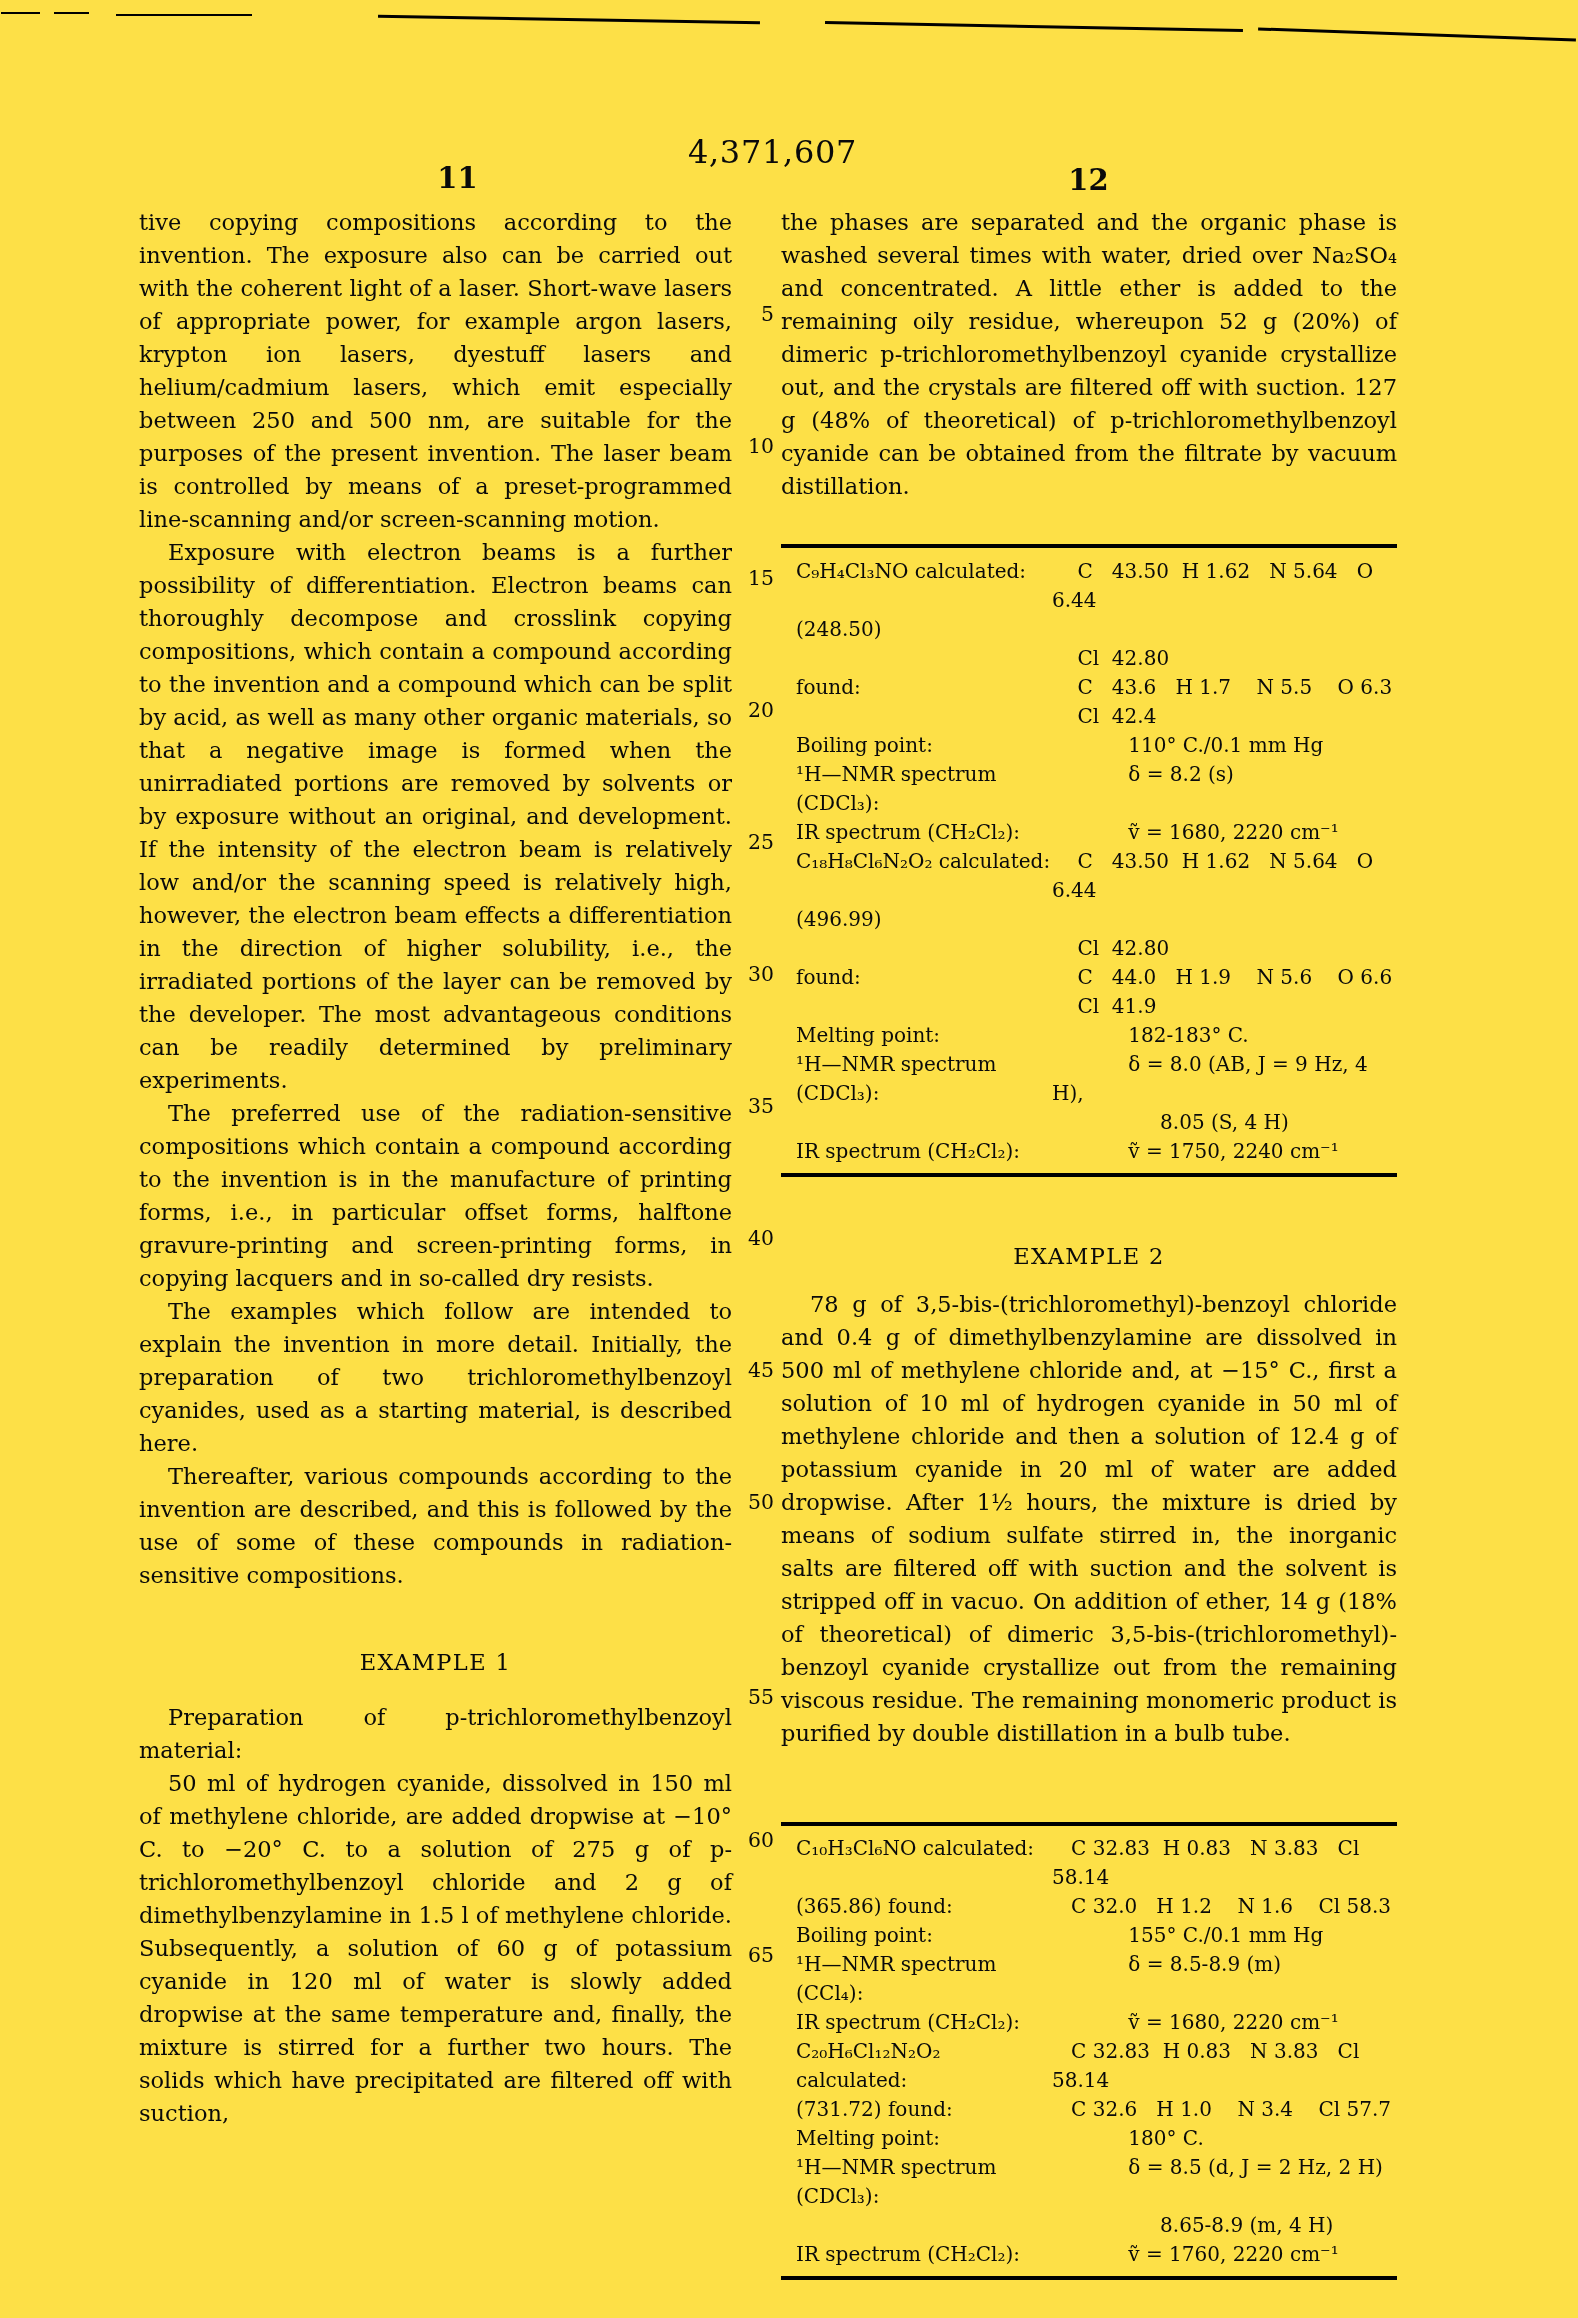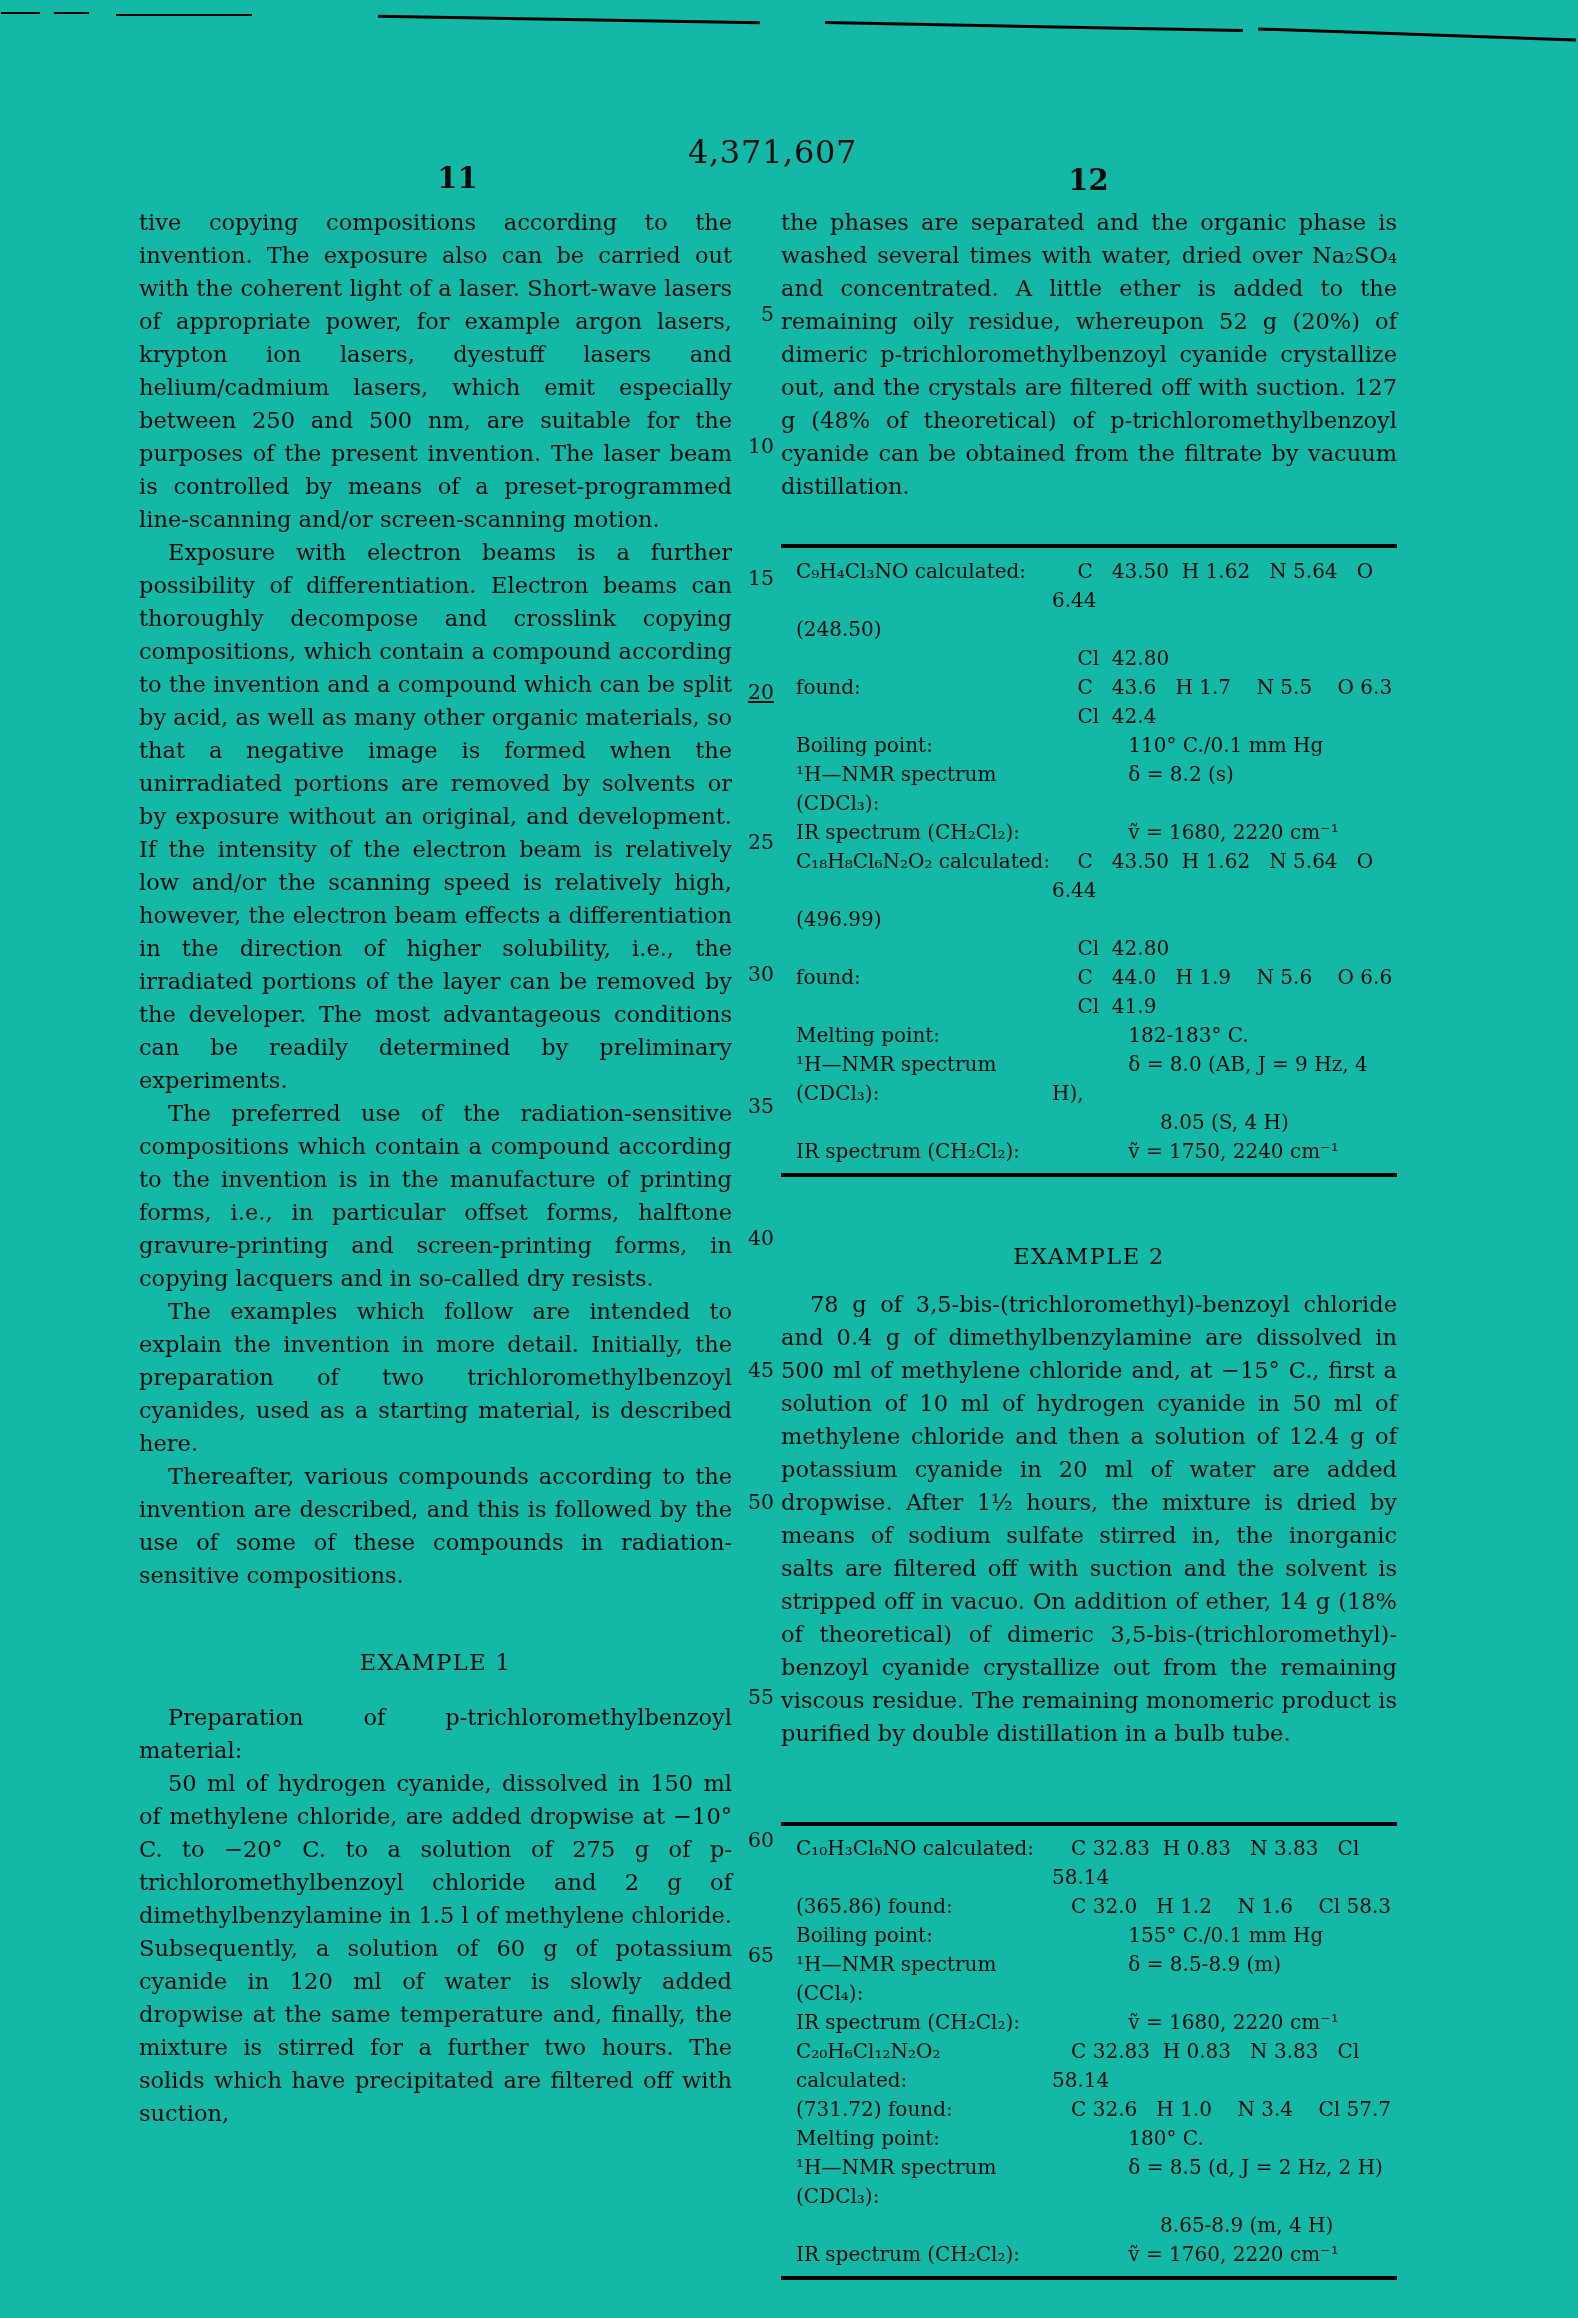--- a/index.html
+++ b/index.html
@@ -1,19 +1,19 @@
 <!DOCTYPE html>
 <html style="font-size:11px"><head>
 <meta charset="utf-8">
 <style>
   html,body{margin:0;padding:0;background:#e8e8e4;}
   .page{
     position:relative;
     width:1578px;height:2319px;
-    background:#14b8a6;
+    background:#fde047;
     margin:0 auto;
     overflow:hidden;
     font-family:"DejaVu Serif","Liberation Serif",serif;
     color:#0a0a0a;
   }
   
   .artifact{position:absolute;background:#000;}
   .art-a{left:1.4px;top:11.6px;width:39px;height:2px;}
   .art-b{left:54px;top:11.6px;width:35px;height:2px;}
   .art-c{left:116px;top:13.6px;width:136px;height:2px;}
@@ -57,21 +57,21 @@
   .analysis-table.t2{margin-top:72px;}
   .trow{display:flex;align-items:flex-start;min-height:29px;}
   .tlabel{flex:none;width:271px;white-space:pre-wrap;padding-left:15px;box-sizing:border-box;}
   .tvalue{flex:1;white-space:pre-wrap;}
 
   .line-number{
     position:absolute;left:733px;width:41px;
     text-align:right;font-size:20.4px;line-height:23px;
   }
   .ln-0{top:303px;}  .ln-1{top:435px;}  .ln-2{top:567px;}
-  .ln-3{top:681px;text-decoration:underline;} .ln-4{top:831px;} .ln-5{top:963px;}
+  .ln-3{top:699px;} .ln-4{top:831px;} .ln-5{top:963px;}
   .ln-6{top:1095px;} .ln-7{top:1227px;} .ln-8{top:1359px;}
   .ln-9{top:1491px;} .ln-10{top:1686px;} .ln-11{top:1829px;}
   .ln-12{top:1944px;}
 </style>
 </head>
 <body>
 
 <div class="page">
 
   <div class="artifact art-a"></div>

